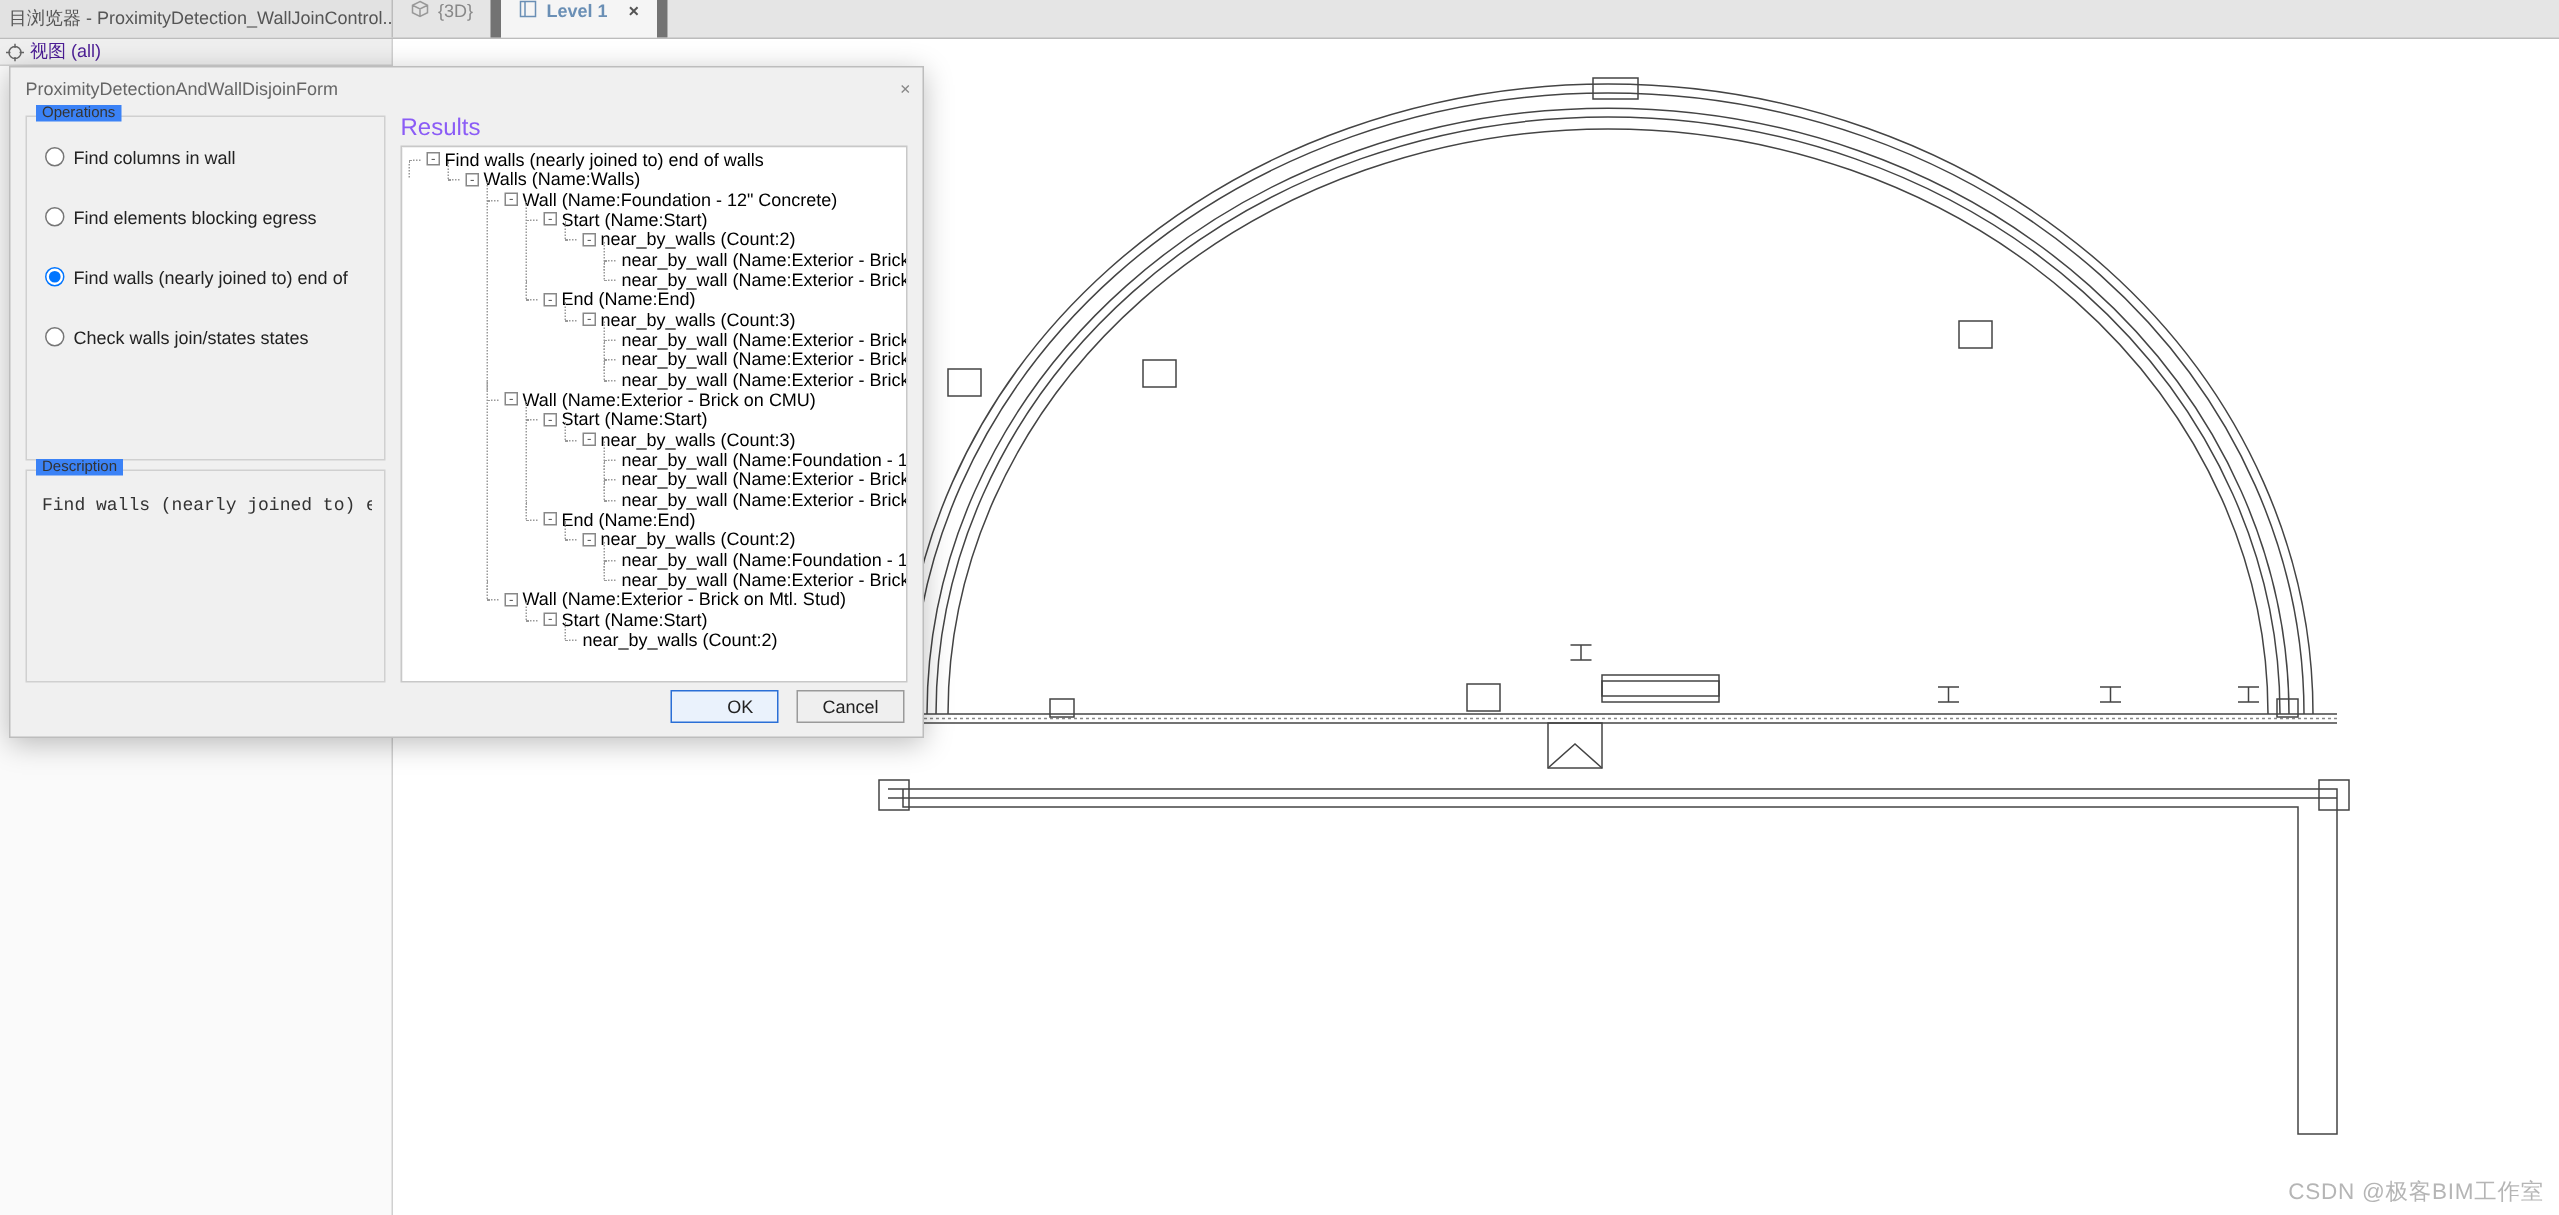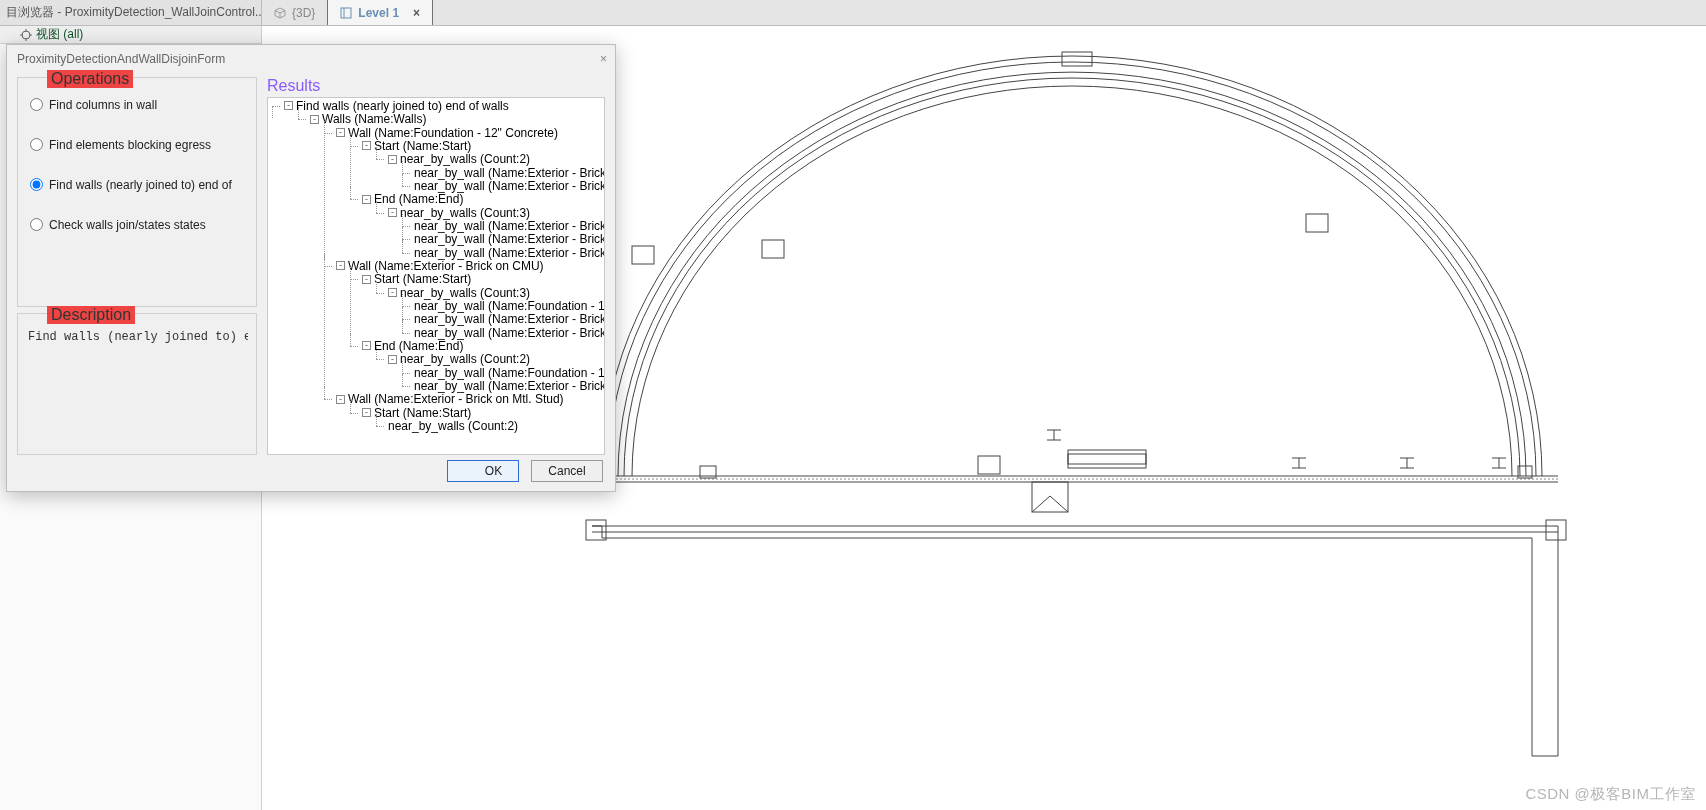--- a/index.html
+++ b/index.html
@@ -11,31 +11,31 @@
     position: absolute; left: 0; top: 0; right: 0; height: 26px;
     background: #e5e5e5; border-bottom: 1px solid #bcbcbc;
     display: flex; align-items: stretch; font-size: 12px; color: #555;
   }
   .top-label {
     width: 262px; display: flex; align-items: center; padding: 0 6px;
     border-right: 1px solid #bcbcbc; background: #e2e2e2;
     white-space: nowrap; overflow: hidden; text-overflow: ellipsis;
   }
   .tab {
-    display: flex; align-items: center; gap: 6px; padding: 0 12px;
-    border-right: 1px solid #737373; color: #888; cursor: default;
+    display: flex; align-items: flex-start; gap: 6px; padding: 0 12px;
+    border-right: 7px solid #737373; color: #888; cursor: default;
   }
   .tab.active { background: #f5f5f5; color: #444; font-weight: bold; }
   .tab .x { margin-left: 8px; color: #555; font-weight: bold; }
   .tab svg, .top-label svg { flex-shrink: 0; }
 
   .second-row {
     position: absolute; left: 0; top: 26px; width: 262px; height: 18px;
     background: #efefef; border-right: 1px solid #d0d0d0; border-bottom: 1px solid #d0d0d0;
-    font-size: 12px; color: #14532d; padding-left: 20px; display: flex; align-items: center; gap: 4px;
+    font-size: 12px; color: #4c1d95; padding-left: 4px; display: flex; align-items: center; gap: 4px;
   }
 
   
   .canvas {
     position: absolute; left: 262px; top: 26px; right: 0; bottom: 0;
     background: #fff;
   }
   .canvas svg { width: 100%; height: 100%; }
 
   
@@ -57,22 +57,22 @@
   .dlg-close { color: #888; cursor: default; }
   .dlg-body {
     flex: 1; display: flex; padding: 4px 10px 2px 10px; gap: 10px;
   }
   .ops-col { width: 240px; display: flex; flex-direction: column; gap: 6px; }
   .groupbox {
     border: 1px solid #d0d0d0; background: #f0f0f0; padding: 10px 8px 8px 8px;
     font-size: 12px; color: #444; position: relative;
   }
   .groupbox .legend {
-    position: absolute; top: -8px; left: 6px; background: #ef4444;
-    padding: 0 4px; font-size: 16px; color: #333; margin-left: 23px;
+    position: absolute; top: -8px; left: 6px; background: #3b82f6;
+    padding: 0 4px; font-size: 10px; color: #333;
   }
   .radio-row {
     display: flex; align-items: flex-start; gap: 6px; margin: 10px 0 26px 4px;
     font-size: 12px; color: #222; white-space: nowrap; overflow: hidden;
   }
   .radio-row input { margin: 0; }
   .desc-box { flex: 1; }
   .desc-text { font-size: 12px; color: #333; padding: 6px 2px; white-space: nowrap; overflow: hidden; }
 
   .results-col { flex: 1; display: flex; flex-direction: column; min-width: 0; }

